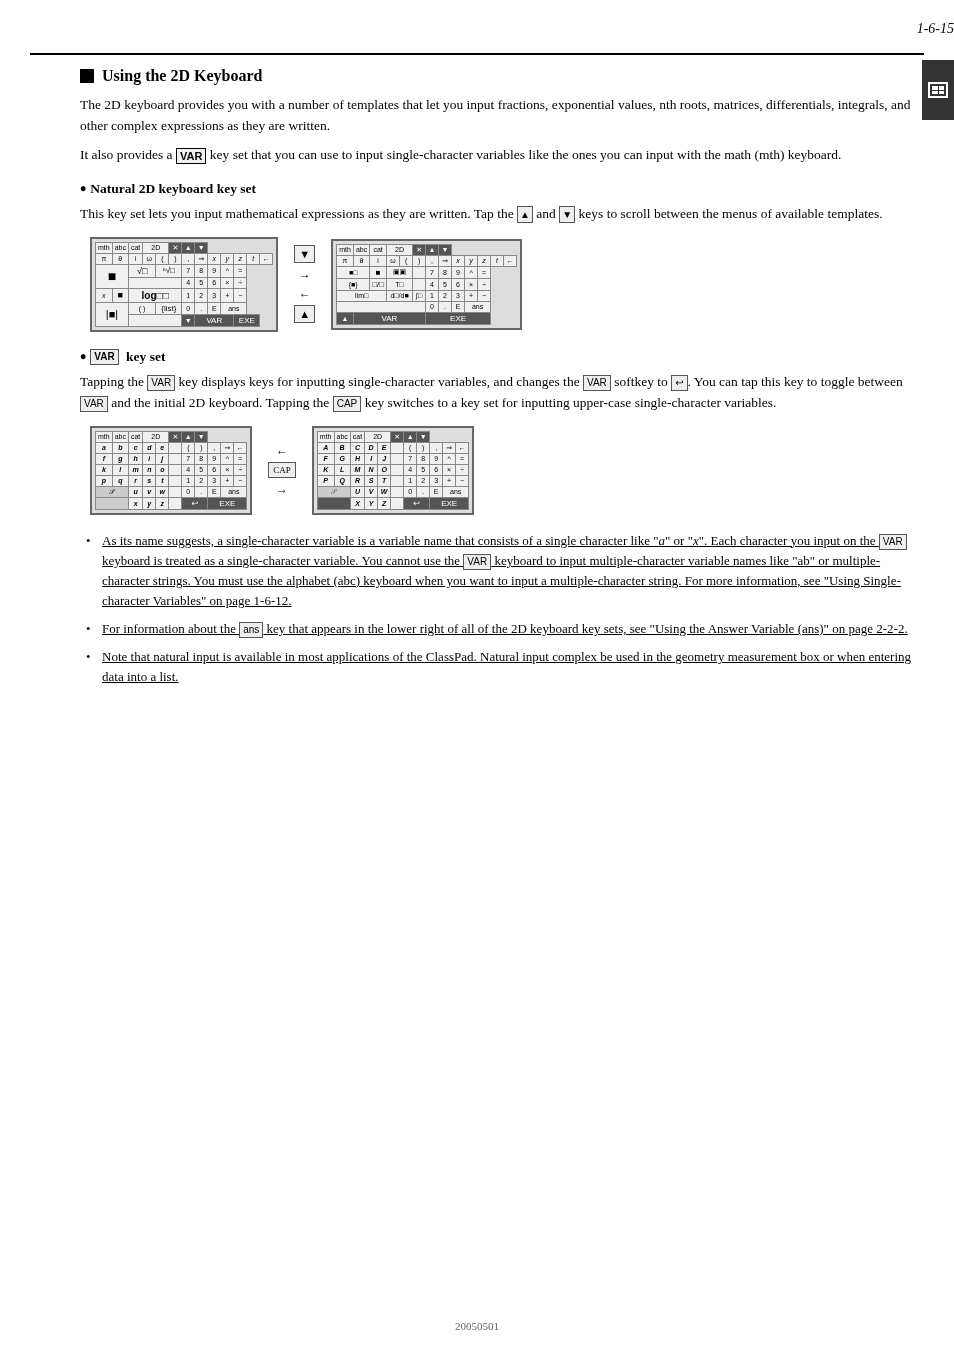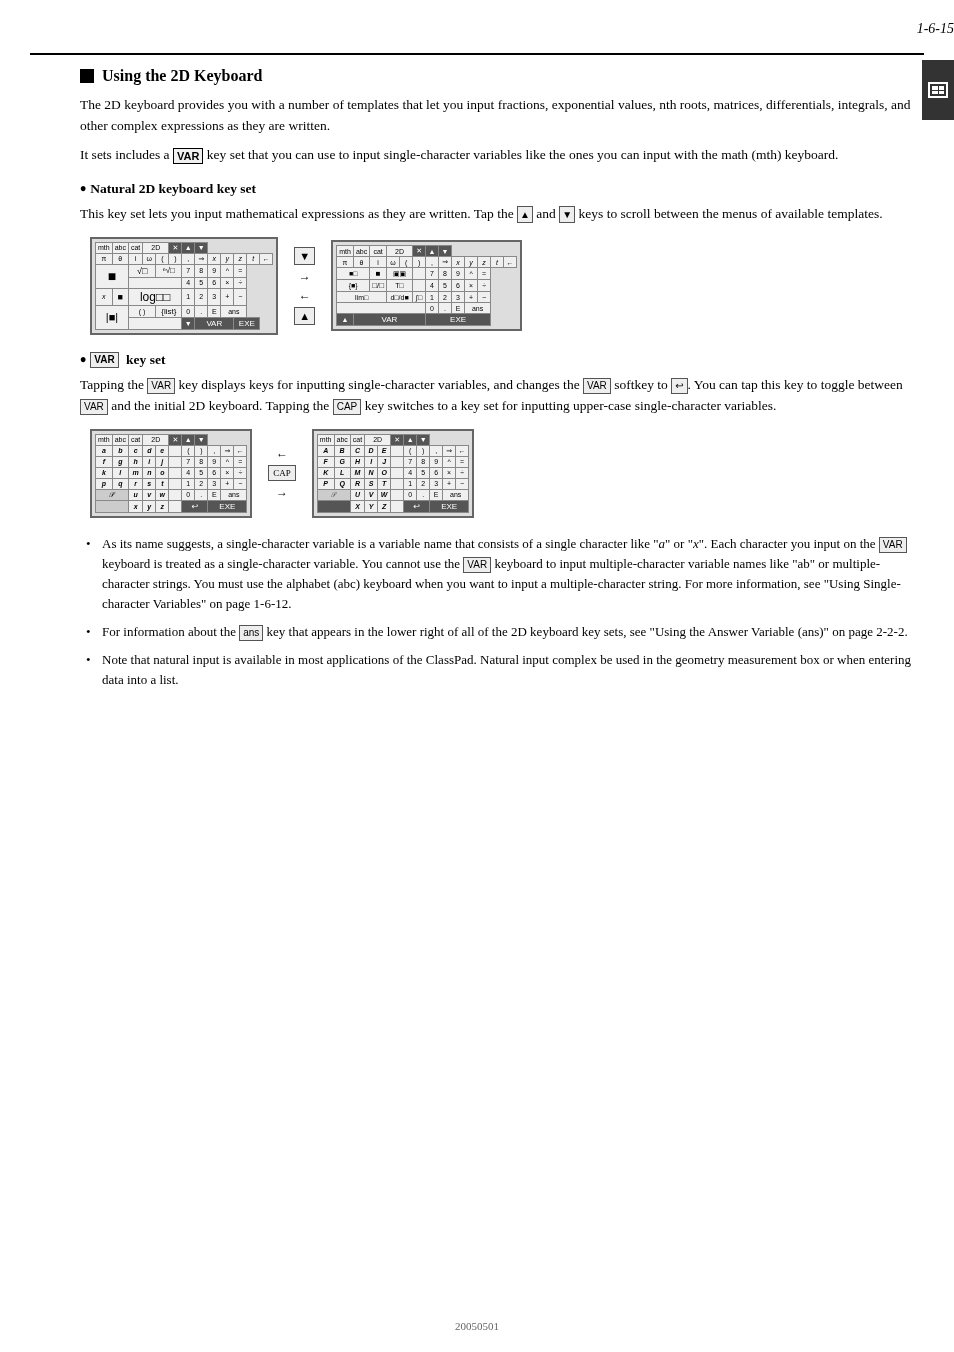--- a/index.html
+++ b/index.html
@@ -128,20 +128,21 @@
     
     .tip-heading {
       font-style: italic;
       font-weight: bold;
       font-size: 15px;
       margin: 14px 0 8px;
     }
     .tip-list {
       list-style: none;
       padding: 0;
+      text-decoration: underline;
     }
     .tip-list li {
       font-size: 13px;
       line-height: 1.55;
       margin-bottom: 8px;
       padding-left: 22px;
       position: relative;
     }
     .tip-list li::before {
       content: '•';
@@ -219,21 +220,21 @@
 
   <div class="section-heading">
     <span class="heading-square"></span>
     <span>Using the 2D Keyboard</span>
   </div>
 
   <p class="body-text">
     <span>The 2D keyboard provides you with a number of templates that let you input fractions, exponential values, nth roots, matrices, differentials, integrals, and other complex expressions as they are written.</span>
   </p>
   <p class="body-text">
-    <span>It sets includes a </span><span class="var-box inline-kbd">VAR</span><span> key set that you can use to input single-character variables like the ones you can input with the math (mth) keyboard.</span>
+    <span>It also provides a </span><span class="var-box inline-kbd">VAR</span><span> key set that you can use to input single-character variables like the ones you can input with the math (mth) keyboard.</span>
   </p>
 
   <div class="sub-heading">
     <span class="bullet-dot">•</span>
     <span>Natural 2D keyboard key set</span>
   </div>
 
   <p class="body-text">
     <span>This key set lets you input mathematical expressions as they are written. Tap the</span>
     <span style="display:inline-block;border:1.5px solid #555;padding:0 2px;font-size:10px;vertical-align:middle;background:#eee;">▲</span>
@@ -285,21 +286,21 @@
           <td colspan="4"></td>
           <td>4</td>
               <td>5</td>
               <td>6</td>
               <td>×</td>
               <td>÷</td>
         </tr>
         <tr>
           <td style="font-style:italic">x</td>
               <td style="font-size:9px;">■</td>
-          <td colspan="4" style="font-size:12px;">log□□</td>
+          <td colspan="4" style="font-size:10px;font-weight:bold;">log□□</td>
           <td>1</td>
               <td>2</td>
               <td>3</td>
               <td>+</td>
               <td>−</td>
         </tr>
         <tr>
           <td rowspan="2" colspan="2" style="font-size:11px;">|■|</td>
           <td colspan="2">(  )</td>
           <td colspan="2" style="font-size:8px;">{list}</td>

